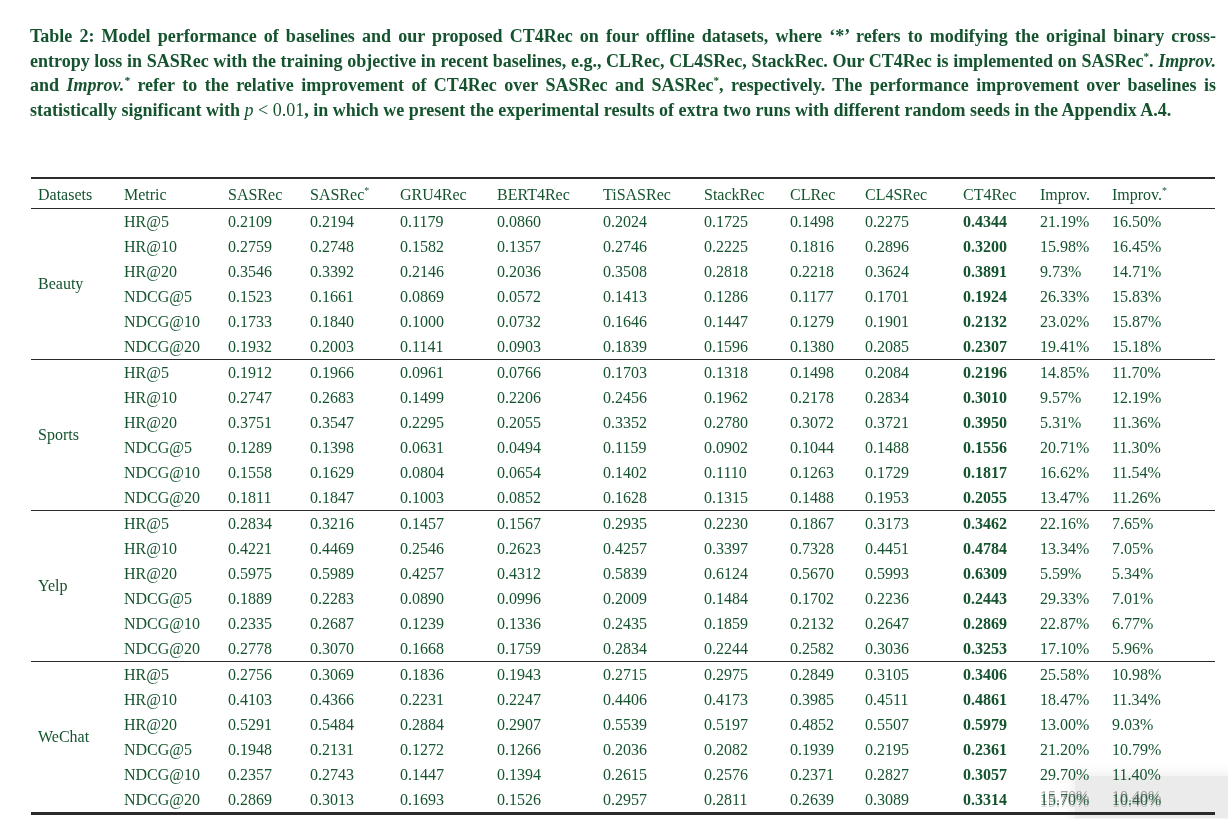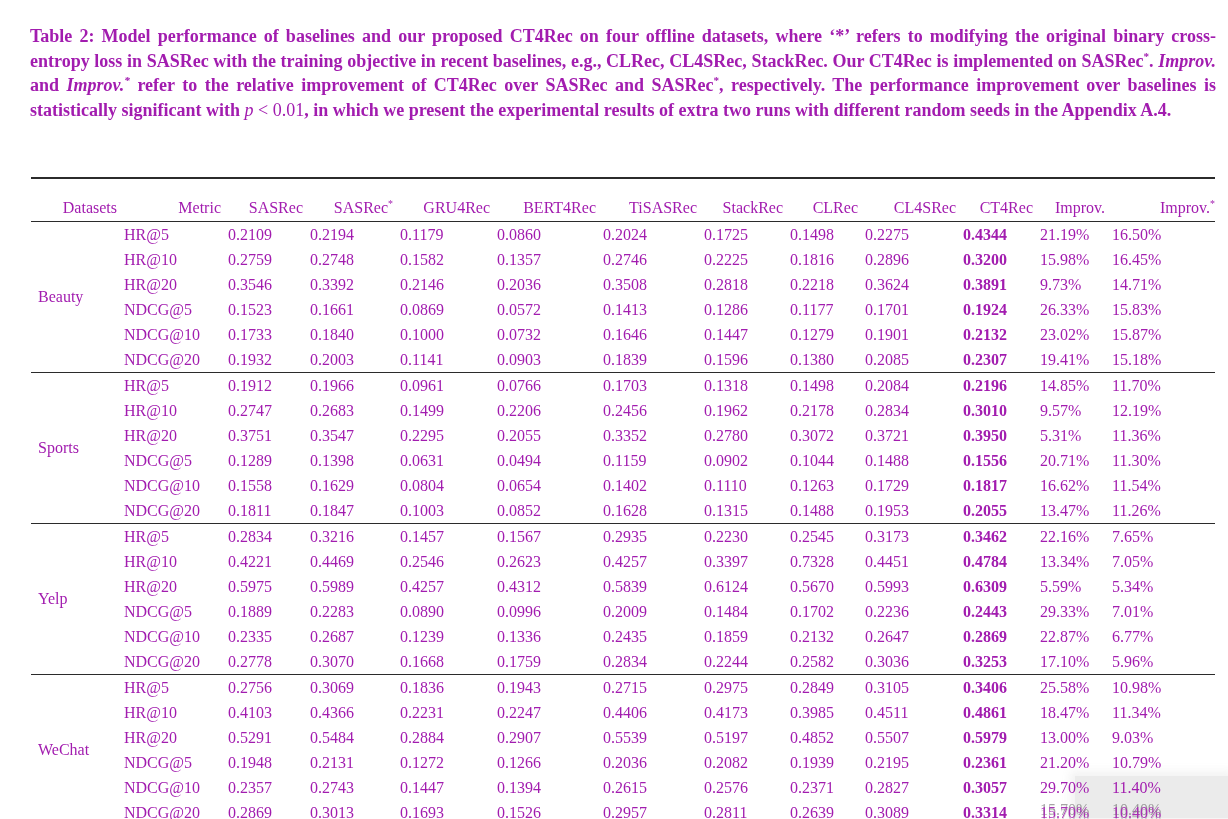--- a/index.html
+++ b/index.html
@@ -1,33 +1,33 @@
 <!DOCTYPE html>
 <html><head>
 <meta charset="utf-8">
 <style>
   html,body{margin:0;padding:0;background:#ffffff;}
   #page{position:relative;width:1228px;height:819px;background:#ffffff;overflow:hidden;
-        font-family:"Liberation Serif",serif;color:#a21caf;text-decoration:underline;}
+        font-family:"Liberation Serif",serif;color:#14532d;text-decoration:underline;}
   
   .caption{position:absolute;left:30px;top:6px;width:1186px;font-size:18px;
            line-height:24.6px;text-align:justify;letter-spacing:0;}
   .caption sup{font-size:62%;line-height:0;}
   .seg-b{font-weight:700;}
   .seg-bi{font-weight:700;font-style:italic;}
   .seg-mi{font-weight:400;font-style:italic;}
   .seg-m{font-weight:400;}
   
   .artifact{position:absolute;left:1075px;top:776px;width:153px;height:42px;
             background:#d8d8d8;opacity:.5;box-shadow:0 0 8px 5px rgba(160,160,160,.25);}
   
   table.results{position:absolute;left:31px;top:177px;width:1184px;table-layout:fixed;
                 border-collapse:collapse;font-size:16px;
                 border-top:2px solid #2b2b2b;border-bottom:3px solid #2b2b2b;}
-  table.results thead th{font-weight:400;text-align:right;padding:20px 0 4px 7px;
+  table.results thead th{font-weight:400;text-align:left;padding:7px 0 4px 7px;
                          border-bottom:1px solid #2b2b2b;white-space:nowrap;}
   table.results th sup{font-size:62%;line-height:0;}
   table.results td{text-align:left;padding:2.5px 0 2.5px 7px;line-height:20px;
                    white-space:nowrap;vertical-align:middle;}
   table.results tbody + tbody{border-top:1px solid #2b2b2b;}
   td.dataset{vertical-align:middle;}
   td.bold{font-weight:700;}
   td.degraded{filter:blur(.7px);opacity:.9;
               text-shadow:0 -3px 0 rgba(30,30,30,.45),0 2px 0 rgba(30,30,30,.25);}
 </style>
@@ -247,21 +247,21 @@
       <tbody>
         <tr>
           <td rowspan="6" class="dataset">Yelp</td>
           <td>HR@5</td>
           <td>0.2834</td>
           <td>0.3216</td>
           <td>0.1457</td>
           <td>0.1567</td>
           <td>0.2935</td>
           <td>0.2230</td>
-          <td>0.2545</td>
+          <td>0.1867</td>
           <td>0.3173</td>
           <td class="bold">0.3462</td>
           <td>22.16%</td>
           <td>7.65%</td>
         </tr>
         <tr>
           <td>HR@10</td>
           <td>0.4221</td>
           <td>0.4469</td>
           <td>0.2546</td>

